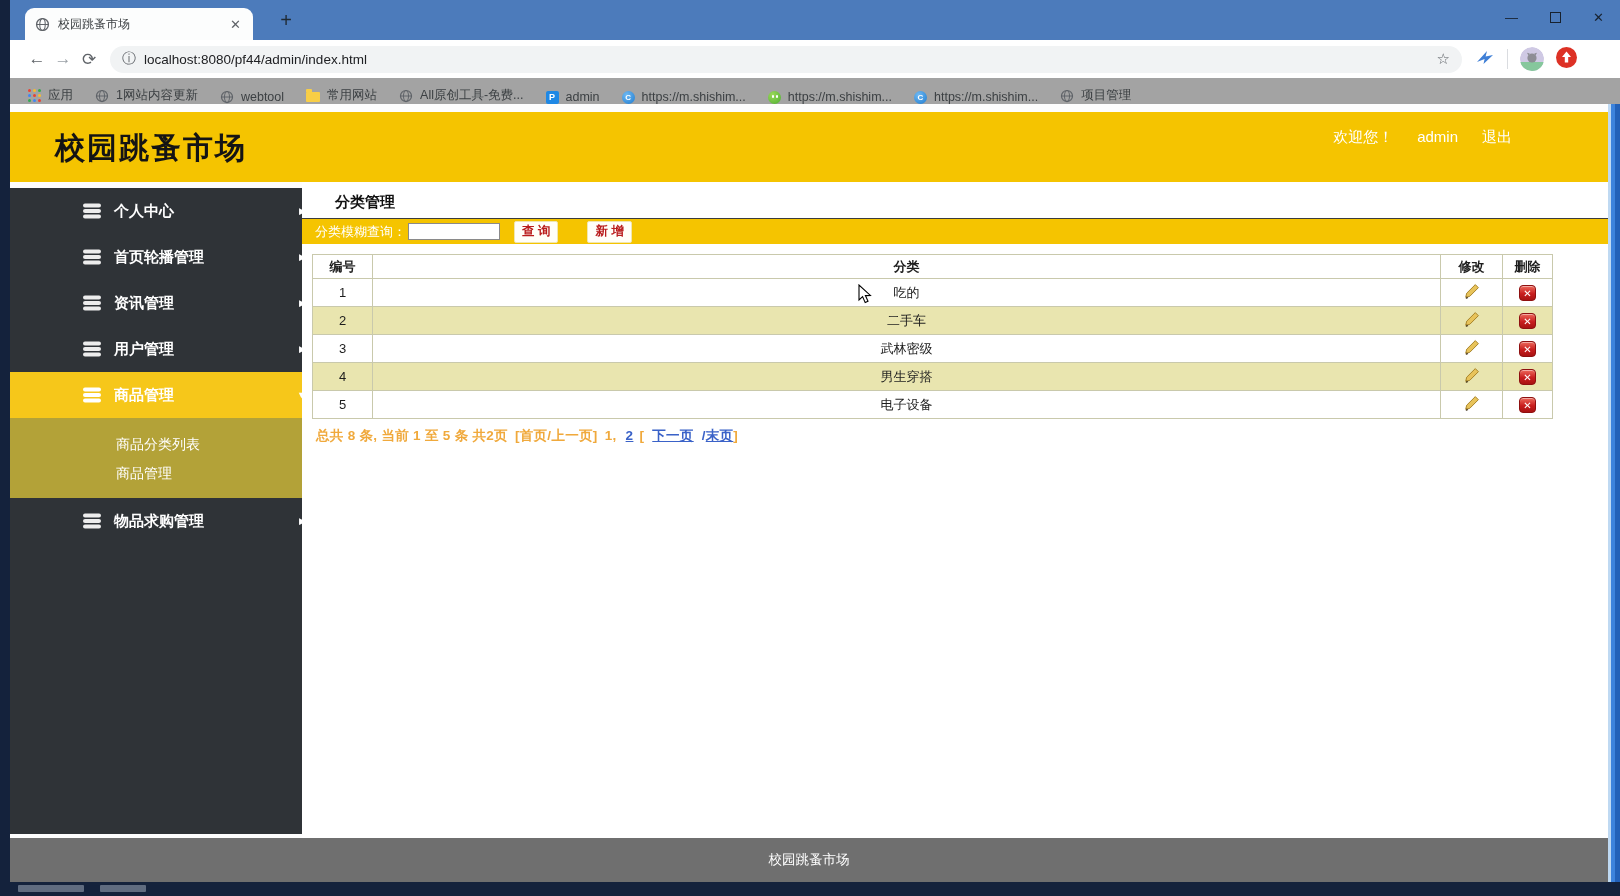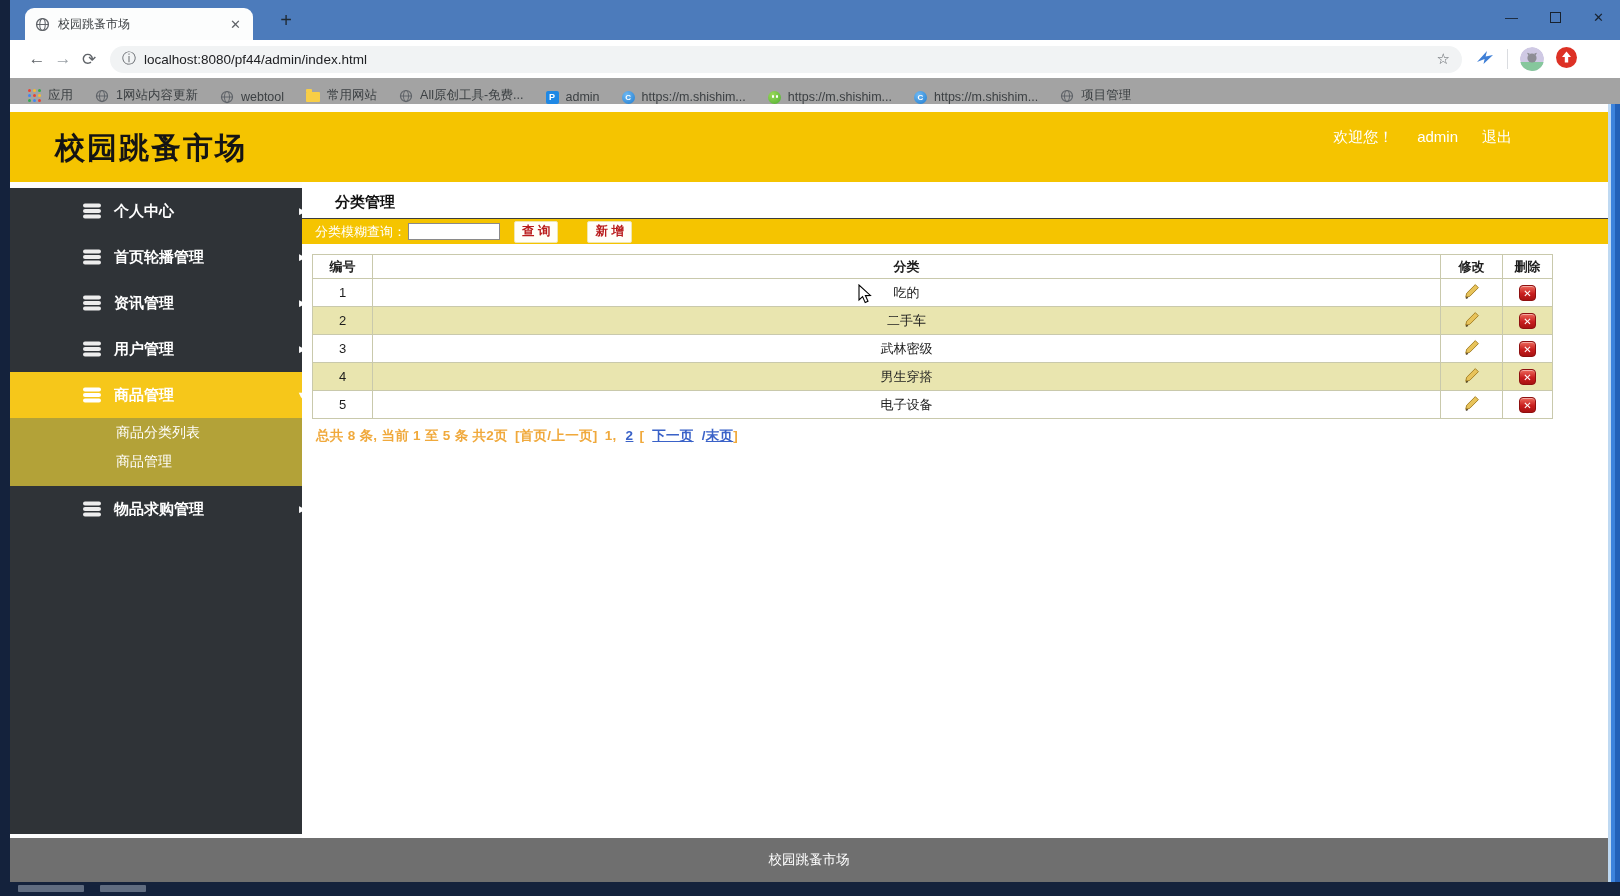--- a/index.html
+++ b/index.html
@@ -54,21 +54,21 @@
   #site-header { position:absolute; left:0; top:8px; width:100%; height:70px; background:#F5C400; }
   .site-title { position:absolute; left:45px; top:16px; font-size:30px; font-weight:600; color:#141414; letter-spacing:2px; }
   .user-area { position:absolute; right:96px; top:16px; display:flex; gap:24px; font-size:15px; color:#FFFFFF; }
   .user-area .logout { color:#FFFFFF; }
 
   #sidebar { position:absolute; left:0; top:84px; width:320px; height:646px; background:#2F3337; }
   .nav-item { height:46px; display:flex; align-items:center; padding-left:72px; color:#FFFFFF; }
   .nav-item .nav-label { font-size:15px; font-weight:bold; margin-left:12px; }
   .nav-item .nav-arrow { margin-left:auto; margin-right:24px; font-size:9px; color:#FFFFFF; }
   .nav-item.active { background:#F6C71A; }
-  .submenu { background:#B3A238; padding:0 0 10px 0; }
+  .submenu { background:#B3A238; padding:12px 0 10px 0; }
   .submenu .sub-item { line-height:29px; padding-left:106px; color:#FFFFFF; font-size:14px; }
 
   #main { position:absolute; left:292px; top:78px; width:1306px; height:660px; background:#FFFFFF; }
   .content-title { height:37px; line-height:40px; padding-left:33px; font-size:15px; font-weight:bold;
                    color:#111; border-bottom:1px solid #3C3C3C; }
   .search-bar { height:25px; background:#F5C400; display:flex; align-items:center; padding-left:13px;
                 font-size:13px; color:#FFFFFF; }
   .search-input { width:92px; height:17px; border:1px solid #8A8A8A; background:#fff; margin-left:2px;
                   font-size:12px; padding:0 3px; }
   .sbtn { margin-left:14px; padding:1px 7px 2px; font-size:12.5px; font-weight:bold; color:#b91c1c;

